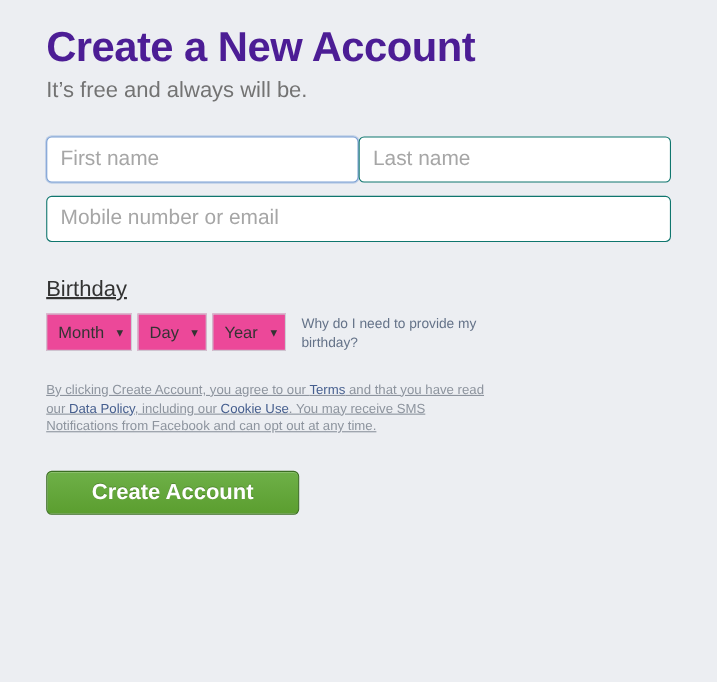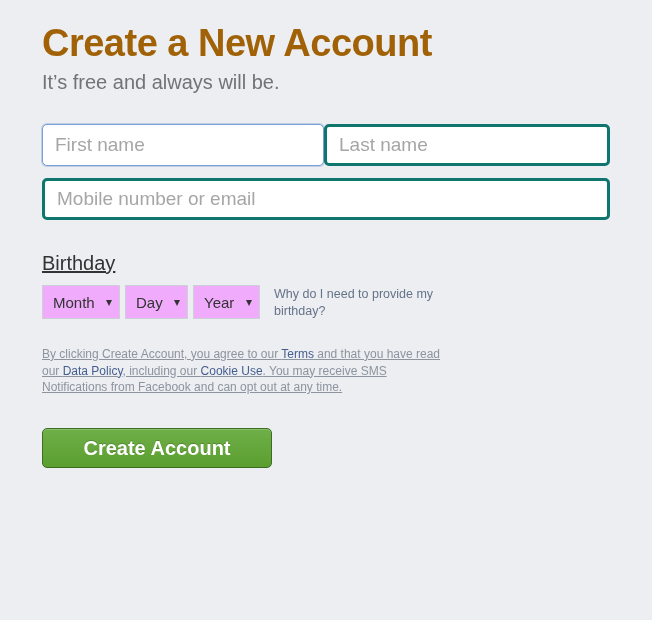--- a/index.html
+++ b/index.html
@@ -8,36 +8,36 @@
     font-family: Helvetica, Arial, sans-serif;
     width: 652px;
     height: 620px;
     overflow: hidden;
     padding: 16px 42px 0 42px;
     color: #333;
   }
   .title {
     font-size: 38px;
     font-weight: 700;
-    color: #a16207;
+    color: #4c1d95;
     margin-top: 6px;
     letter-spacing: -0.5px;
   }
   .subtitle {
     font-size: 20px;
     color: #737373;
     margin-top: 6px;
     font-weight: 400;
   }
   .form { margin-top: 30px; }
   .row { display: flex; margin-bottom: 12px; }
   .input {
     flex: 1;
     height: 42px;
-    border: 3px solid #0f766e;
+    border: 1px solid #0f766e;
     border-radius: 5px;
     background: #fff;
     font-size: 19px;
     color: #333;
     padding: 0 12px;
     outline: none;
   }
   .input::placeholder { color: #a6a6a6; }
   .input.focused {
     border: 1px solid #7a9fd4;
@@ -48,21 +48,21 @@
     color: #333;
     margin-top: 32px;
     margin-bottom: 10px;
     text-decoration: underline;
   }
   .bday-row { display: flex; align-items: flex-start; gap: 14px; }
   .selects { display: flex; gap: 5px; }
   .sel {
     height: 34px;
     border: 1px solid #ccd0d5;
-    background: #f0abfc;
+    background: #ec4899;
     font-size: 15px;
     padding: 0 24px 0 10px;
     color: #333;
     appearance: none;
     -webkit-appearance: none;
     position: relative;
   }
   .sel-wrap { position: relative; }
   .sel-wrap::after {
     content: "▾";

